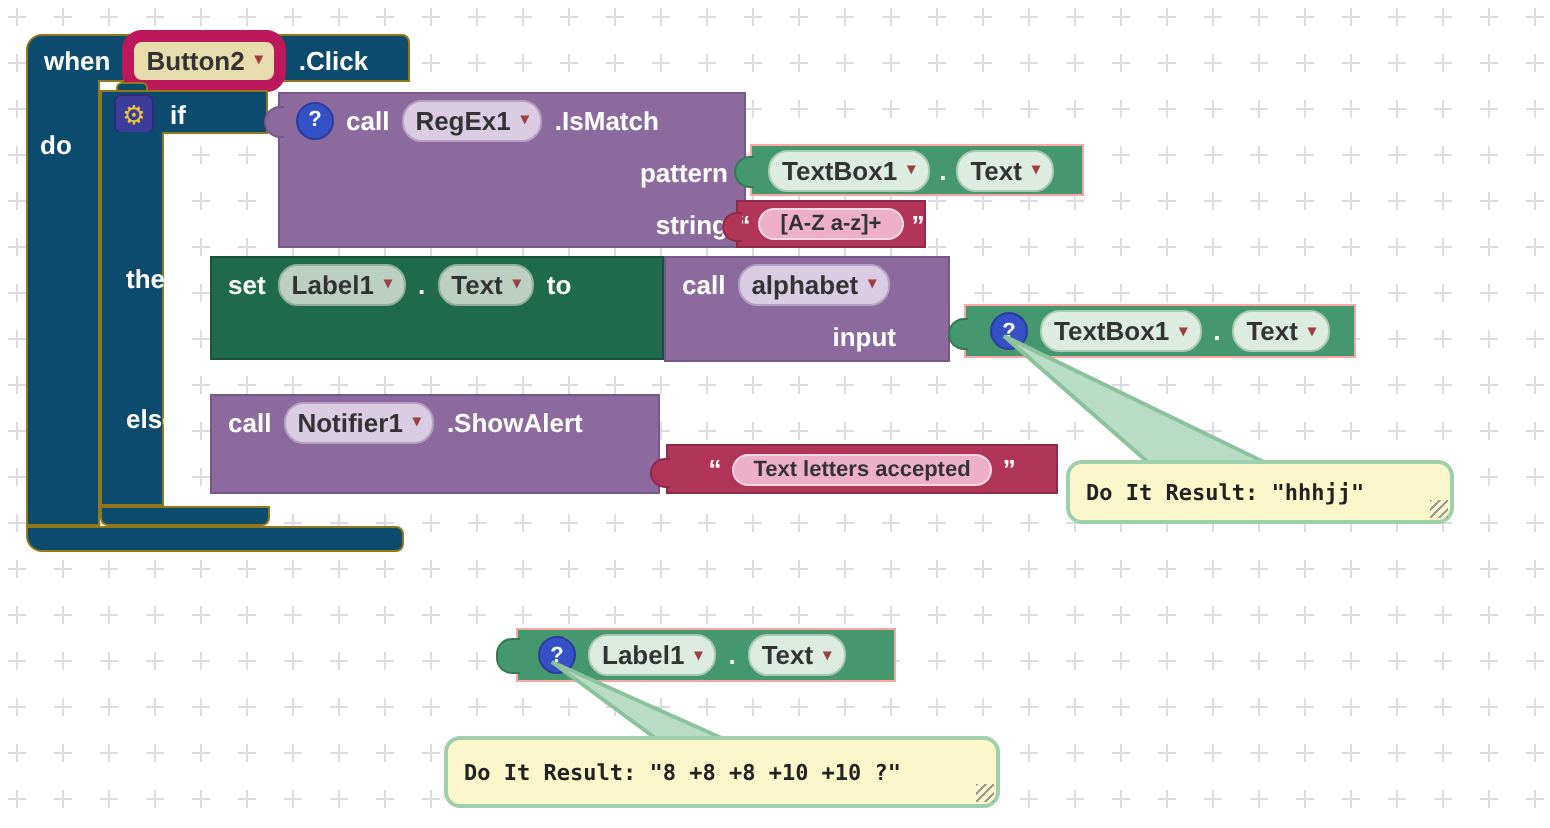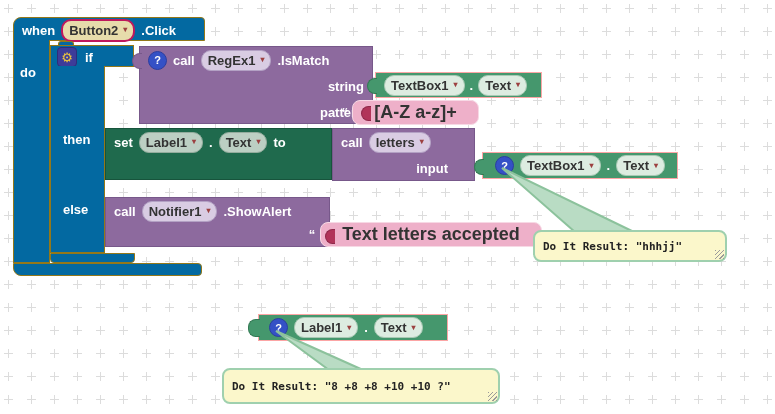--- a/index.html
+++ b/index.html
@@ -2,37 +2,37 @@
 <html><head>
 <meta charset="utf-8">
 <style>
   html,body{margin:0;padding:0;background:#fff;}
   #canvas{position:relative;width:775px;height:414px;overflow:hidden;
           font-family:"Liberation Sans",sans-serif;background:#fff;}
   svg.layer{position:absolute;left:0;top:0;}
   .bg{z-index:0;pointer-events:none;}
   .fg{z-index:50;pointer-events:none;}
   .piece{position:absolute;box-sizing:border-box;z-index:10;}
-  .gold{background:#0369a1;border:1px solid #93781a;}
+  .gold{background:#0c4a6e;border:1px solid #93781a;}
   .purple{background:#8d6a9e;border:1px solid #77588a;}
   .dgreen{background:#1f6a4d;border:1px solid #17543c;}
   .mgreen{background:#45976d;border:1px solid #fca5a5;}
   .crimson{background:#b13459;border:1px solid #8f294a;}
   .lbl{color:#fff;font-weight:bold;font-size:13px;white-space:nowrap;}
   .row{display:flex;align-items:center;gap:6px;padding:0 8px;height:26px;box-sizing:border-box;}
   .row.r{justify-content:flex-end;}
   .dd{display:inline-flex;align-items:center;gap:5px;border-radius:10px;padding:1px 6px;
       font-size:13px;font-weight:bold;color:#333;white-space:nowrap;height:17px;box-sizing:content-box;}
   .dd .arr{font-size:8px;line-height:1;color:#9c4040;}
-  .dd-gold{background:#e7dcab;border:2px solid #be185d;}
+  .dd-gold{background:#e7dcab;border:6px solid #be185d;}
   .dd-purple{background:#d9cce3;border:1px solid #b3a1c4;}
   .dd-dgreen{background:#bccfc3;border:1px solid #93ac9d;}
   .dd-mgreen{background:#ddece1;border:1px solid #a9c9b4;}
-  .field-pink{background:#eeb0c9;border:1px solid #f7d9e5;border-radius:8px;padding:1px 21px;
-      color:#333;font-weight:bold;font-size:18px;white-space:nowrap;}
+  .field-pink{background:#eeb0c9;border:1px solid #f7d9e5;border-radius:8px;padding:1px 10px;
+      color:#333;font-weight:bold;font-size:11px;white-space:nowrap;}
   .help{width:17px;height:17px;border-radius:50%;background:#3451c6;border:1px solid #2b3ea0;
       color:#fff;font-weight:bold;font-size:11px;display:flex;align-items:center;justify-content:center;flex:none;}
   .gear{width:18px;height:18px;border-radius:4px;background:#3d3c99;border:1px solid #2e2d7a;
       color:#ecc53f;font-size:13px;display:flex;align-items:center;justify-content:center;flex:none;}
   .plug{position:absolute;border-radius:8px 0 0 8px;z-index:11;}
   .p-mgreen{background:#45976d;border:1px solid #337a54;border-right:none;}
   .p-crimson{background:#b13459;border:1px solid #8f294a;border-right:none;}
   .p-purple{background:#8d6a9e;border:1px solid #77588a;border-right:none;}
   .balloon{position:absolute;background:#fbf7cb;border:2px solid #9fd0ae;border-radius:8px;
       box-sizing:border-box;display:flex;align-items:center;padding:4px 8px;z-index:60;}
@@ -70,42 +70,42 @@
   </div>
   <div class="piece gold" style="left:13px;top:263px;width:189px;height:13px;border-radius:0 4px 4px 8px;"></div>
 
   <div class="piece gold" style="left:58px;top:41px;width:16px;height:5px;border-radius:3px 3px 0 0;border-bottom:none;"></div>
   <div class="piece gold" style="left:50px;top:45px;width:84px;height:22px;">
     <div class="row" style="height:22px;gap:8px;padding:0 6px;">
       <span class="gear">⚙</span>
       <span class="lbl">if</span>
     </div>
   </div>
-  <div class="piece gold" style="left:50px;top:66px;width:55px;height:187px;border-top:none;">
+  <div class="piece gold" style="left:50px;top:66px;width:32px;height:187px;border-top:none;">
     <span class="lbl" style="position:absolute;left:12px;top:66px;">then</span>
     <span class="lbl" style="position:absolute;left:12px;top:136px;">else</span>
   </div>
   <div class="piece gold" style="left:50px;top:253px;width:85px;height:10px;border-radius:0 0 4px 4px;"></div>
 
   <div class="plug p-purple" style="left:132px;top:53px;width:9px;height:14px;"></div>
   <div class="piece purple" style="left:139px;top:46px;width:234px;height:78px;">
     <div class="row">
       <span class="help">?</span>
       <span class="lbl">call</span>
       <span class="dd dd-purple">
         <span>RegEx1</span>
         <span class="arr">▾</span>
       </span>
       <span class="lbl">.IsMatch</span>
     </div>
     <div class="row r">
+      <span class="lbl">pattern</span>
+    </div>
+    <div class="row r">
       <span class="lbl">string</span>
-    </div>
-    <div class="row r">
-      <span class="lbl">pattern</span>
     </div>
   </div>
 
   <div class="plug p-mgreen" style="left:367px;top:78px;width:9px;height:14px;"></div>
   <div class="piece mgreen" style="left:375px;top:72px;width:167px;height:26px;">
     <div class="row" style="height:100%;gap:5px;">
       <span class="dd dd-mgreen">
         <span>TextBox1</span>
         <span class="arr">▾</span>
       </span>
@@ -139,21 +139,21 @@
         <span class="arr">▾</span>
       </span>
       <span class="lbl">to</span>
     </div>
   </div>
 
   <div class="piece purple" style="left:332px;top:128px;width:143px;height:53px;">
     <div class="row">
       <span class="lbl">call</span>
       <span class="dd dd-purple">
-        <span>letters</span>
+        <span>alphabet</span>
         <span class="arr">▾</span>
       </span>
     </div>
     <div class="row r" style="padding-right:26px;">
       <span class="lbl">input</span>
     </div>
   </div>
 
   <div class="plug p-mgreen" style="left:474px;top:159px;width:9px;height:14px;"></div>
   <div class="piece mgreen" style="left:482px;top:152px;width:196px;height:27px;">

